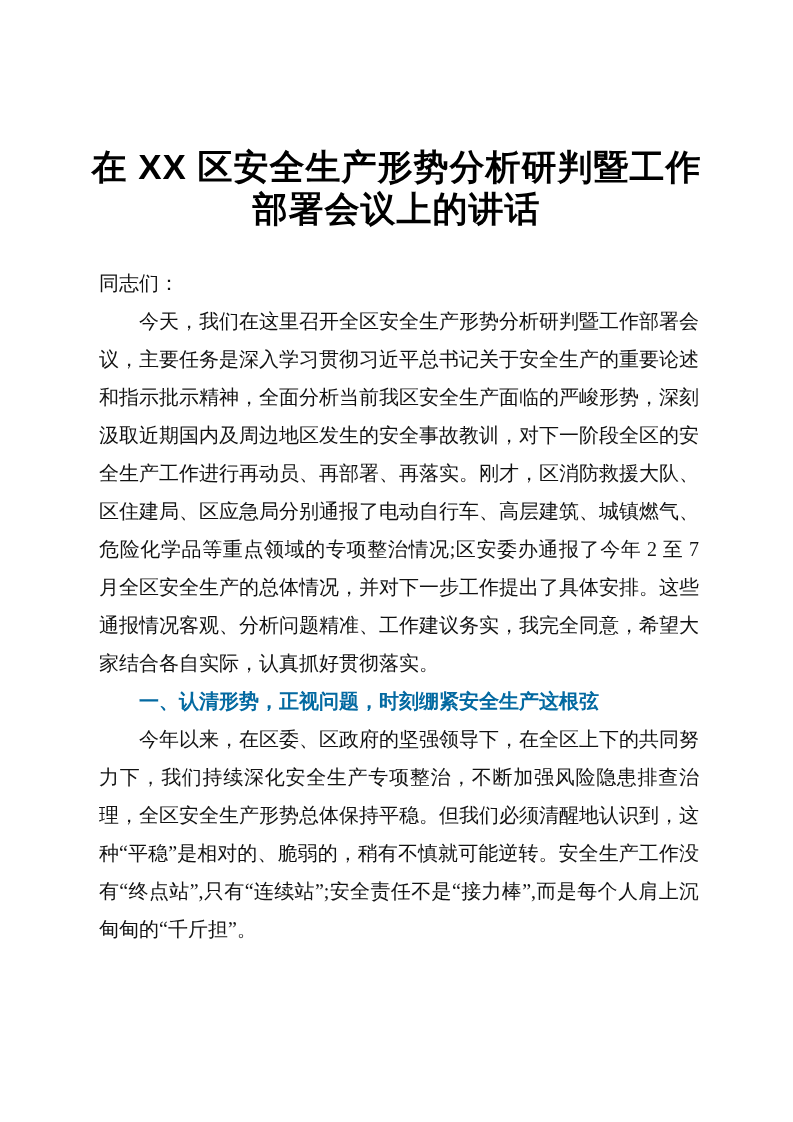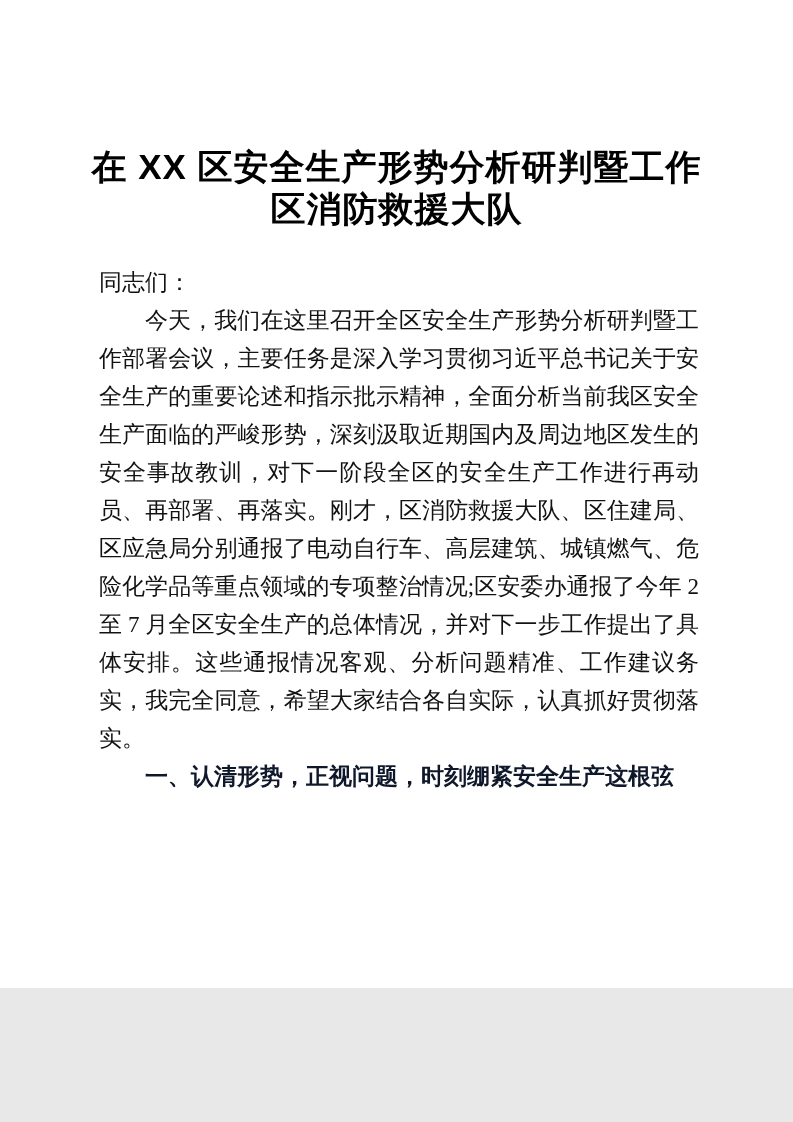--- a/index.html
+++ b/index.html
@@ -1,63 +1,64 @@
 <!DOCTYPE html>
 <html><head>
 <meta charset="utf-8">
 <style>
   * { margin: 0; padding: 0; box-sizing: border-box; }
   html, body { background: #e8e8e8; }
   .page {
     position: relative;
     width: 793px;
-    height: 988px;
+    height: 1122px;
     margin: 0 auto;
     background: #ffffff;
     overflow: hidden;
     font-family: "Liberation Serif", serif;
     color: #000000;
   }
   .title-block {
     margin-top: 146px;
     padding: 0 70px;
     text-align: center;
     font-family: "Liberation Sans", sans-serif;
     font-weight: bold;
     font-size: 35px;
     line-height: 42px;
     color: #000000;
     letter-spacing: 1px;
   }
   .content {
     margin: 34px 94px 0 99px;
-    font-size: 23px;
+    font-size: 20px;
     line-height: 38px;
     text-align: justify;
     text-justify: inter-ideograph;
     color: #121212;
   }
   .content p { margin: 0; }
   .salutation { text-indent: 0; }
   .para { text-indent: 2em; }
-  .heading { text-indent: 2em; font-weight: bold; color: #0f172a; }
+  .heading { text-indent: 2em; font-weight: bold; color: #0369a1; }
 </style>
 </head>
 <body>
 
 <div class="page">
 
   <div class="title-block">
     <div>在 XX 区安全生产形势分析研判暨工作</div>
-    <div>区消防救援大队</div>
+    <div>部署会议上的讲话</div>
   </div>
 
   <div class="content">
     <p class="salutation">同志们：</p>
 
     <p class="para">今天，我们在这里召开全区安全生产形势分析研判暨工作部署会议，主要任务是深入学习贯彻习近平总书记关于安全生产的重要论述和指示批示精神，全面分析当前我区安全生产面临的严峻形势，深刻汲取近期国内及周边地区发生的安全事故教训，对下一阶段全区的安全生产工作进行再动员、再部署、再落实。刚才，区消防救援大队、区住建局、区应急局分别通报了电动自行车、高层建筑、城镇燃气、危险化学品等重点领域的专项整治情况;区安委办通报了今年 2 至 7 月全区安全生产的总体情况，并对下一步工作提出了具体安排。这些通报情况客观、分析问题精准、工作建议务实，我完全同意，希望大家结合各自实际，认真抓好贯彻落实。</p>
 
 
     <p class="heading">一、认清形势，正视问题，时刻绷紧安全生产这根弦</p>
 
+    <p class="para">今年以来，在区委、区政府的坚强领导下，在全区上下的共同努力下，我们持续深化安全生产专项整治，不断加强风险隐患排查治理，全区安全生产形势总体保持平稳。但我们必须清醒地认识到，这种“平稳”是相对的、脆弱的，稍有不慎就可能逆转。安全生产工作没有“终点站”,只有“连续站”;安全责任不是“接力棒”,而是每个人肩上沉甸甸的“千斤担”。</p>
   </div>
 
 </div>
 
 </body></html>

